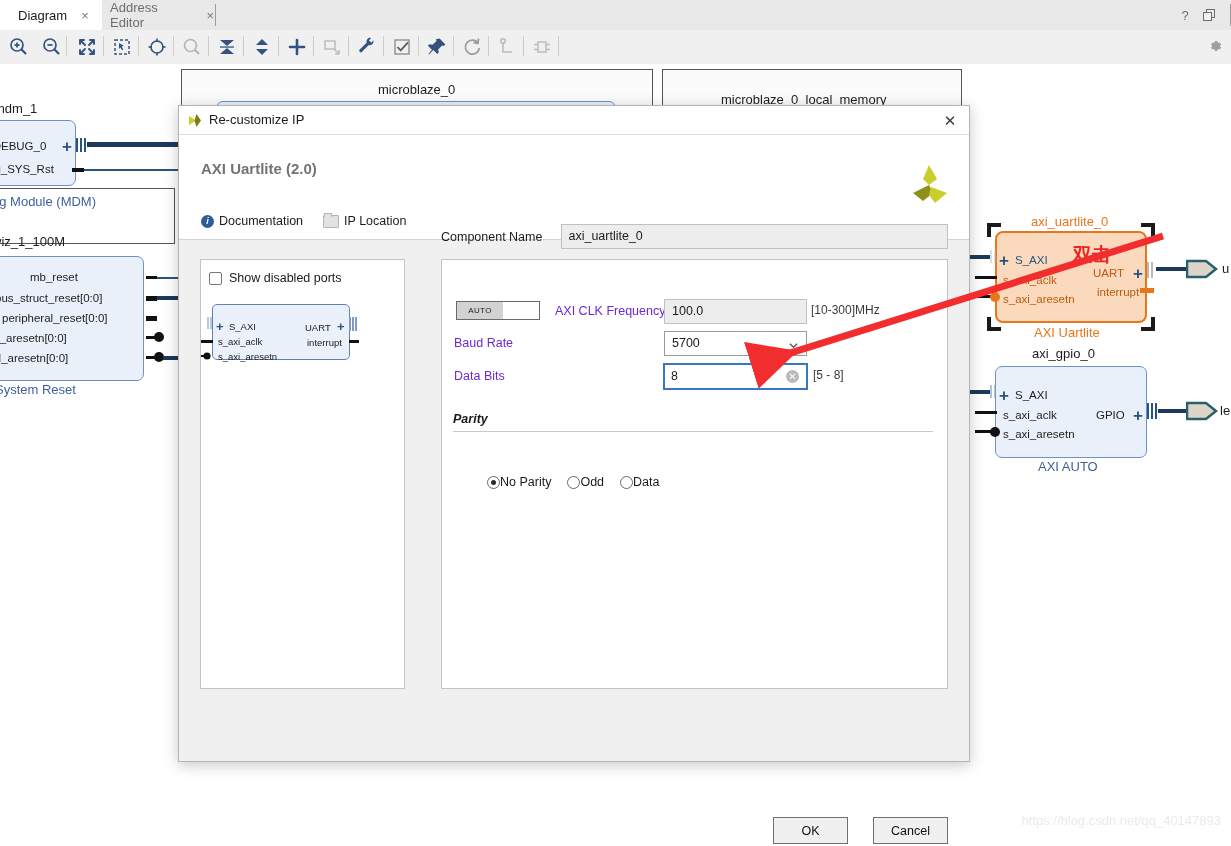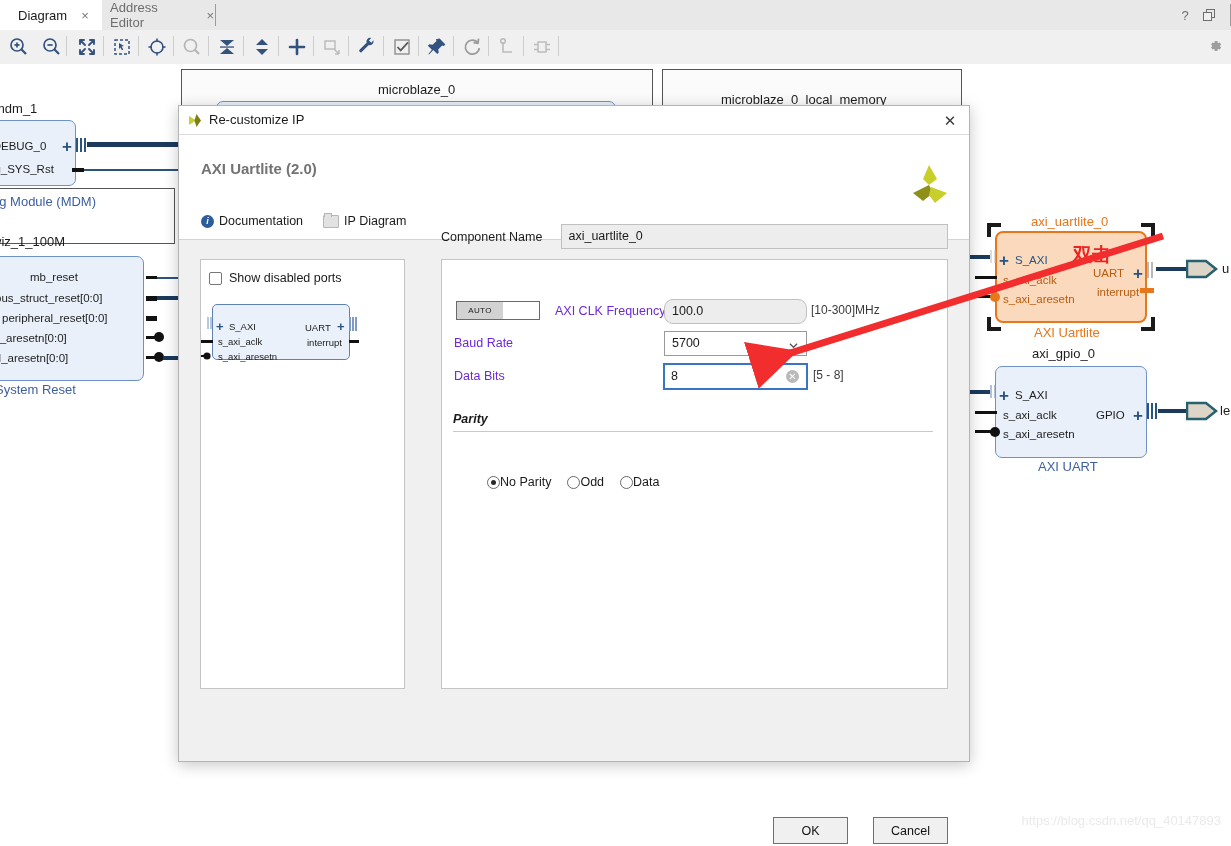--- a/index.html
+++ b/index.html
@@ -375,21 +375,21 @@
   <div class="port" style="left:1222px;top:197px;font-size:13px;">u</div>
 
   <div class="blk-label" style="left:1032px;top:282px;">axi_gpio_0</div>
   <div class="blk" style="left:995px;top:302px;width:152px;height:92px;"></div>
   <div class="plus" style="left:999px;top:323px;">+</div>
   <div class="port" style="left:1015px;top:325px;">S_AXI</div>
   <div class="port" style="left:1003px;top:345px;">s_axi_aclk</div>
   <div class="port" style="left:1003px;top:364px;">s_axi_aresetn</div>
   <div class="port" style="left:1096px;top:345px;">GPIO</div>
   <div class="plus" style="left:1133px;top:343px;">+</div>
-  <div class="blk-sub" style="left:1038px;top:395px;">AXI UART</div>
+  <div class="blk-sub" style="left:1038px;top:395px;">AXI AUTO</div>
 
   <div class="wire-thick" style="left:968px;top:326px;width:22px;height:4px;"></div>
   <div class="bus3" style="left:990px;top:321px;width:8px;height:13px;opacity:.6;">
     <i style="left:0;background:#7d9bc4"></i>
       <i style="left:4px;background:#7d9bc4"></i>
   </div>
   <div class="pin" style="left:975px;top:347px;width:22px;height:3px;"></div>
   <div class="pin" style="left:975px;top:366px;width:18px;height:3px;"></div>
   <svg style="position:absolute;left:988px;top:361px;" width="14" height="14">
       <circle cx="7" cy="7" r="5" fill="#111"></circle>
@@ -427,21 +427,21 @@
       <path d="M22 24 L38 30 L26 40 L20 32 Z" fill="#c9cf2a"></path>
     </svg>
     <div class="lnkrow">
       <span class="lnk">
         <span class="info-ic">i</span>
         <span>Documentation</span>
       </span>
       <span style="width:8px"></span>
       <span class="lnk">
         <span class="fold-ic"></span>
-        <span>IP Diagram</span>
+        <span>IP Location</span>
       </span>
     </div>
   </div>
 
   <div class="left-pane">
     <label class="chk-row">
       <span class="chkbox"></span>
       <span>Show disabled ports</span>
     </label>
   </div>
@@ -476,21 +476,21 @@
   </div>
 
   <div class="right-pane"></div>
 
   <div style="position:absolute;left:277px;top:195px;width:84px;height:19px;border:1px solid #6a6a6a;background:#fff;box-sizing:border-box;">
     <div style="position:absolute;left:0;top:0;width:46px;height:17px;background:#d2d2d2;display:flex;align-items:center;justify-content:center;">
       <span style="font-size:8px;letter-spacing:.4px;color:#1a1a1a;">AUTO</span>
     </div>
   </div>
   <span class="fld-lbl" style="left:376px;top:198px;">AXI CLK Frequency</span>
-  <span class="fld-ro" style="left:485px;top:193px;width:143px;border-radius:9px;">100.0</span>
+  <span class="fld-ro" style="left:485px;top:193px;width:143px;">100.0</span>
   <span class="fld-hint" style="left:632px;top:197px;">[10-300]MHz</span>
 
   <span class="fld-lbl" style="left:275px;top:230px;">Baud Rate</span>
   <div class="combo" style="left:485px;top:225px;width:143px;">
     <span class="cv">5700</span>
     <svg class="chev" viewBox="0 0 10 10">
         <path d="M1 3 L5 7 L9 3" fill="none" stroke="#555" stroke-width="1.4"></path>
       </svg>
   </div>
 

